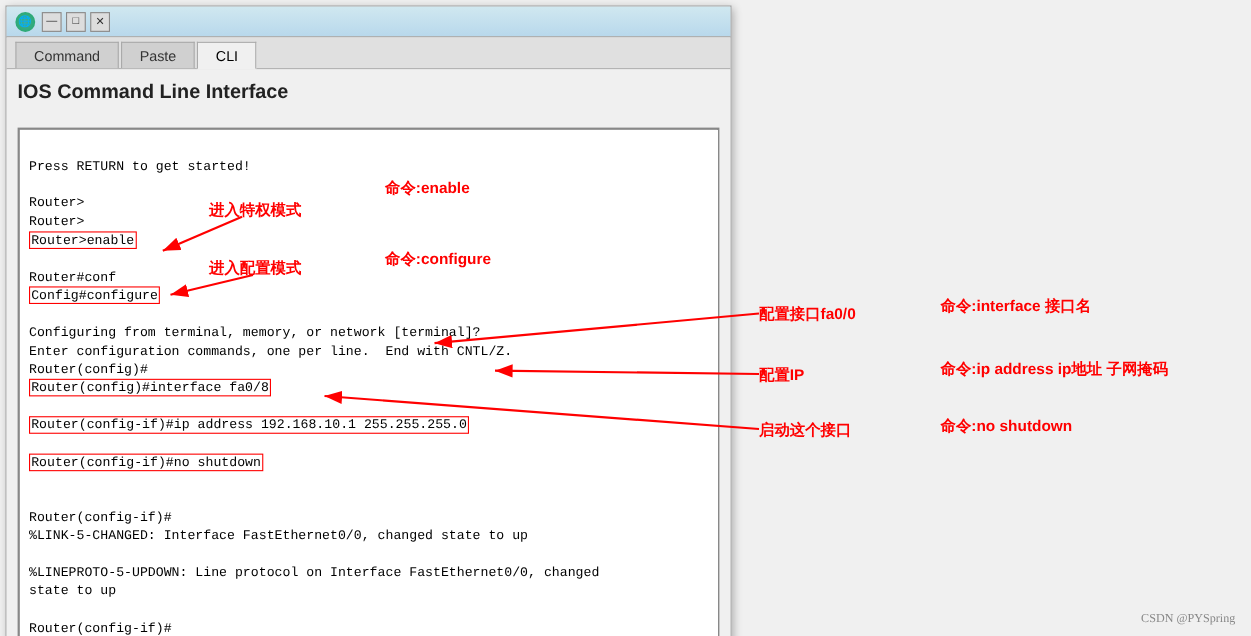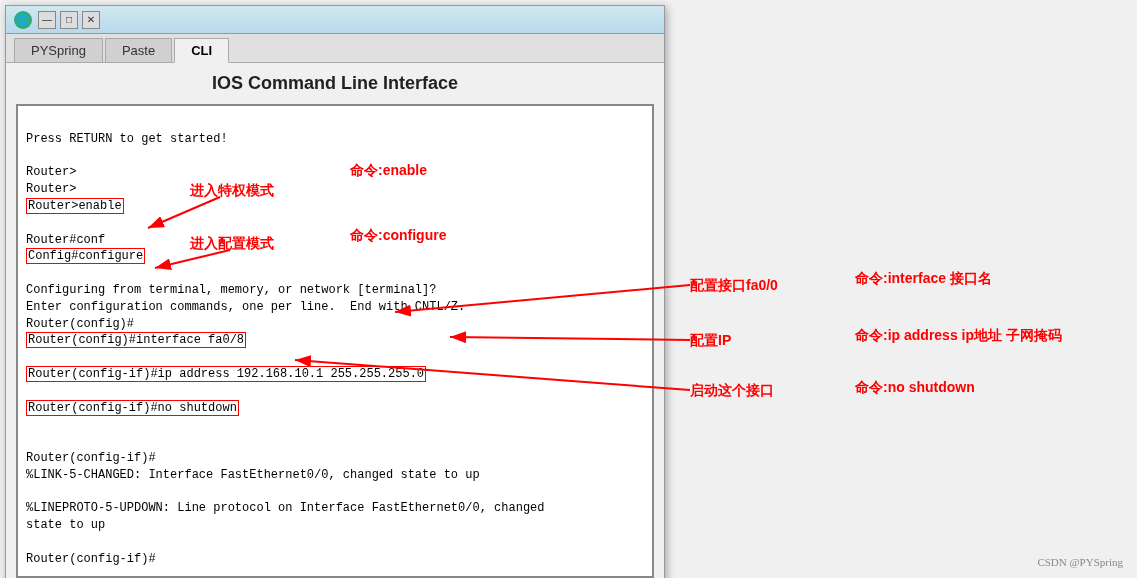--- a/index.html
+++ b/index.html
@@ -84,34 +84,33 @@
       border-bottom: none;
       background: #d0d0d0;
       margin-right: 2px;
       color: #333;
     }
 
     .tab.active {
       background: #f0f0f0;
       border-bottom: 1px solid #f0f0f0;
       margin-bottom: -1px;
-      font-weight: bold;
+      font-weight: normal;
       color: #000;
     }
 
     .content {
       padding: 10px;
       background: #f0f0f0;
     }
 
     .section-title {
-      text-align: center;
       font-size: 18px;
       font-weight: bold;
-      margin-bottom: 10px;
+      margin-bottom: 22px;
       color: #222;
     }
 
     .terminal {
       background: white;
       border: 2px solid #888;
       font-family: 'Courier New', Courier, monospace;
       font-size: 12px;
       padding: 8px;
       height: 474px;
@@ -170,21 +169,21 @@
   <div class="title-bar">
     <div class="title-icon">🌐</div>
     <div class="window-controls">
       <div class="win-btn">—</div>
       <div class="win-btn">□</div>
       <div class="win-btn">✕</div>
     </div>
   </div>
 
   <div class="tabs">
-    <div class="tab">PYSpring</div>
+    <div class="tab">Command</div>
     <div class="tab">Paste</div>
     <div class="tab active">CLI</div>
   </div>
 
   <div class="content">
     <div class="section-title">IOS Command Line Interface</div>
 
     <div class="terminal">
 <span>Press RETURN to get started!</span>
 

